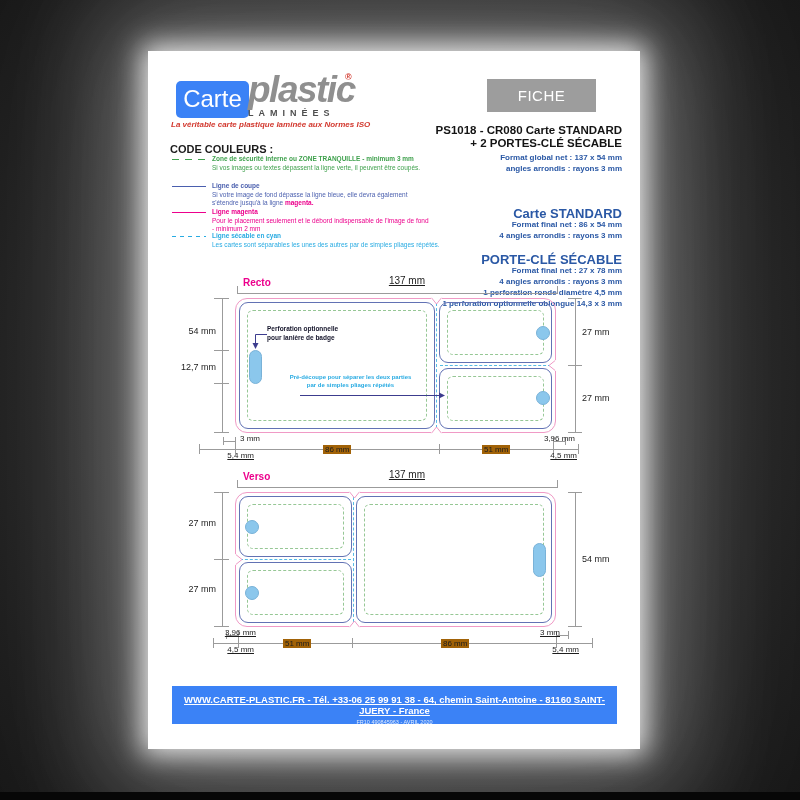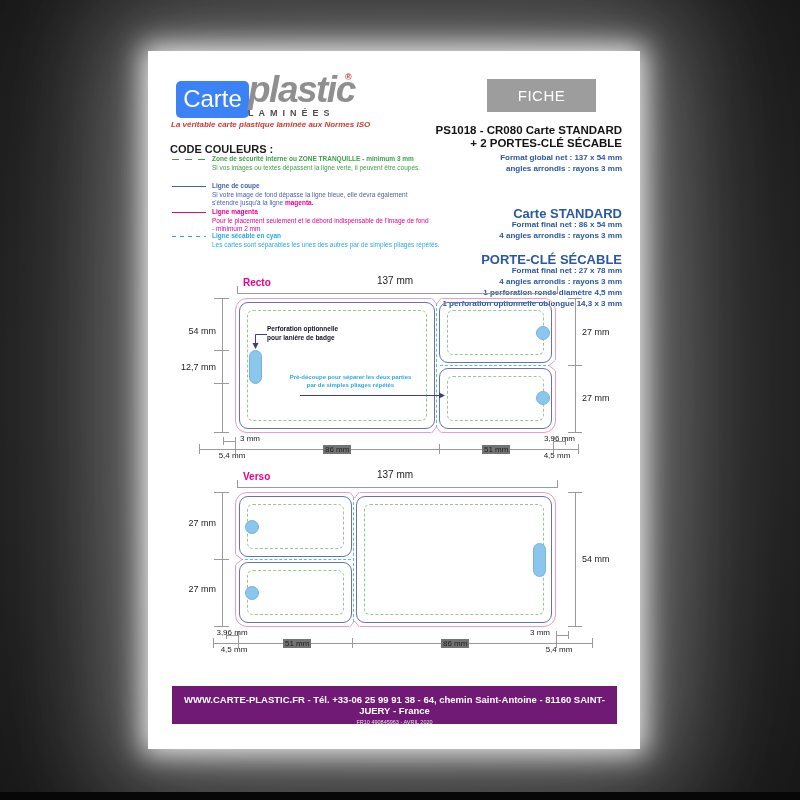--- a/index.html
+++ b/index.html
@@ -36,30 +36,30 @@
   .card-rect{position:absolute;box-sizing:border-box;border:1px solid;background:transparent;}
   .pink{border-color:#f09ac6;border-radius:12px;}
   .blue{border-color:#6272b4;border-radius:9px;}
   .green{border-color:#96c795;border-style:dashed;border-radius:6px;}
   .cyanline-v{position:absolute;width:0;border-left:1px dashed #55bbe5;}
   .cyanline-h{position:absolute;height:0;border-top:1px dashed #55bbe5;}
   .perf{position:absolute;background:#8bc7ec;border:1px solid #79b2d8;box-sizing:border-box;}
   .dim{position:absolute;font-size:8px;color:#1d1d1d;white-space:nowrap;}
   .md{font-size:9px;}
   .lg{font-size:10px;}
-  .ctr{text-align:center;}
+  .ctr{text-align:right;text-decoration:underline;}
   .rt{text-align:right;}
-  .online{background:#737373;padding:0 2px;line-height:9px;}
+  .online{background:#a16207;padding:0 2px;line-height:9px;}
   .side-label{font-weight:700;color:#ec008c;font-size:10px;}
   .ann-badge{position:absolute;left:119px;top:274px;width:110px;font-size:6.5px;font-weight:700;
     line-height:8.5px;color:#14142a;}
   .ann-predec{position:absolute;left:135px;top:322px;width:135px;text-align:center;
     font-size:6px;font-weight:700;line-height:8px;color:#29abe2;}
   
-  .footer-bar{left:24px;top:635px;width:445px;height:38px;background:#701a75;color:#fff;text-align:center;}
+  .footer-bar{left:24px;top:635px;width:445px;height:38px;background:#3b82f6;color:#fff;text-align:center;text-decoration:underline;}
   .footer-l1{padding-top:8px;font-size:9.5px;font-weight:700;}
   .footer-l2{margin-top:3px;font-size:5.5px;color:rgba(255,255,255,0.85);}
 </style>
 </head>
 <body>
 
 <div id="sheet">
 
   <div class="abs logo-box">
     <span>Carte</span>

